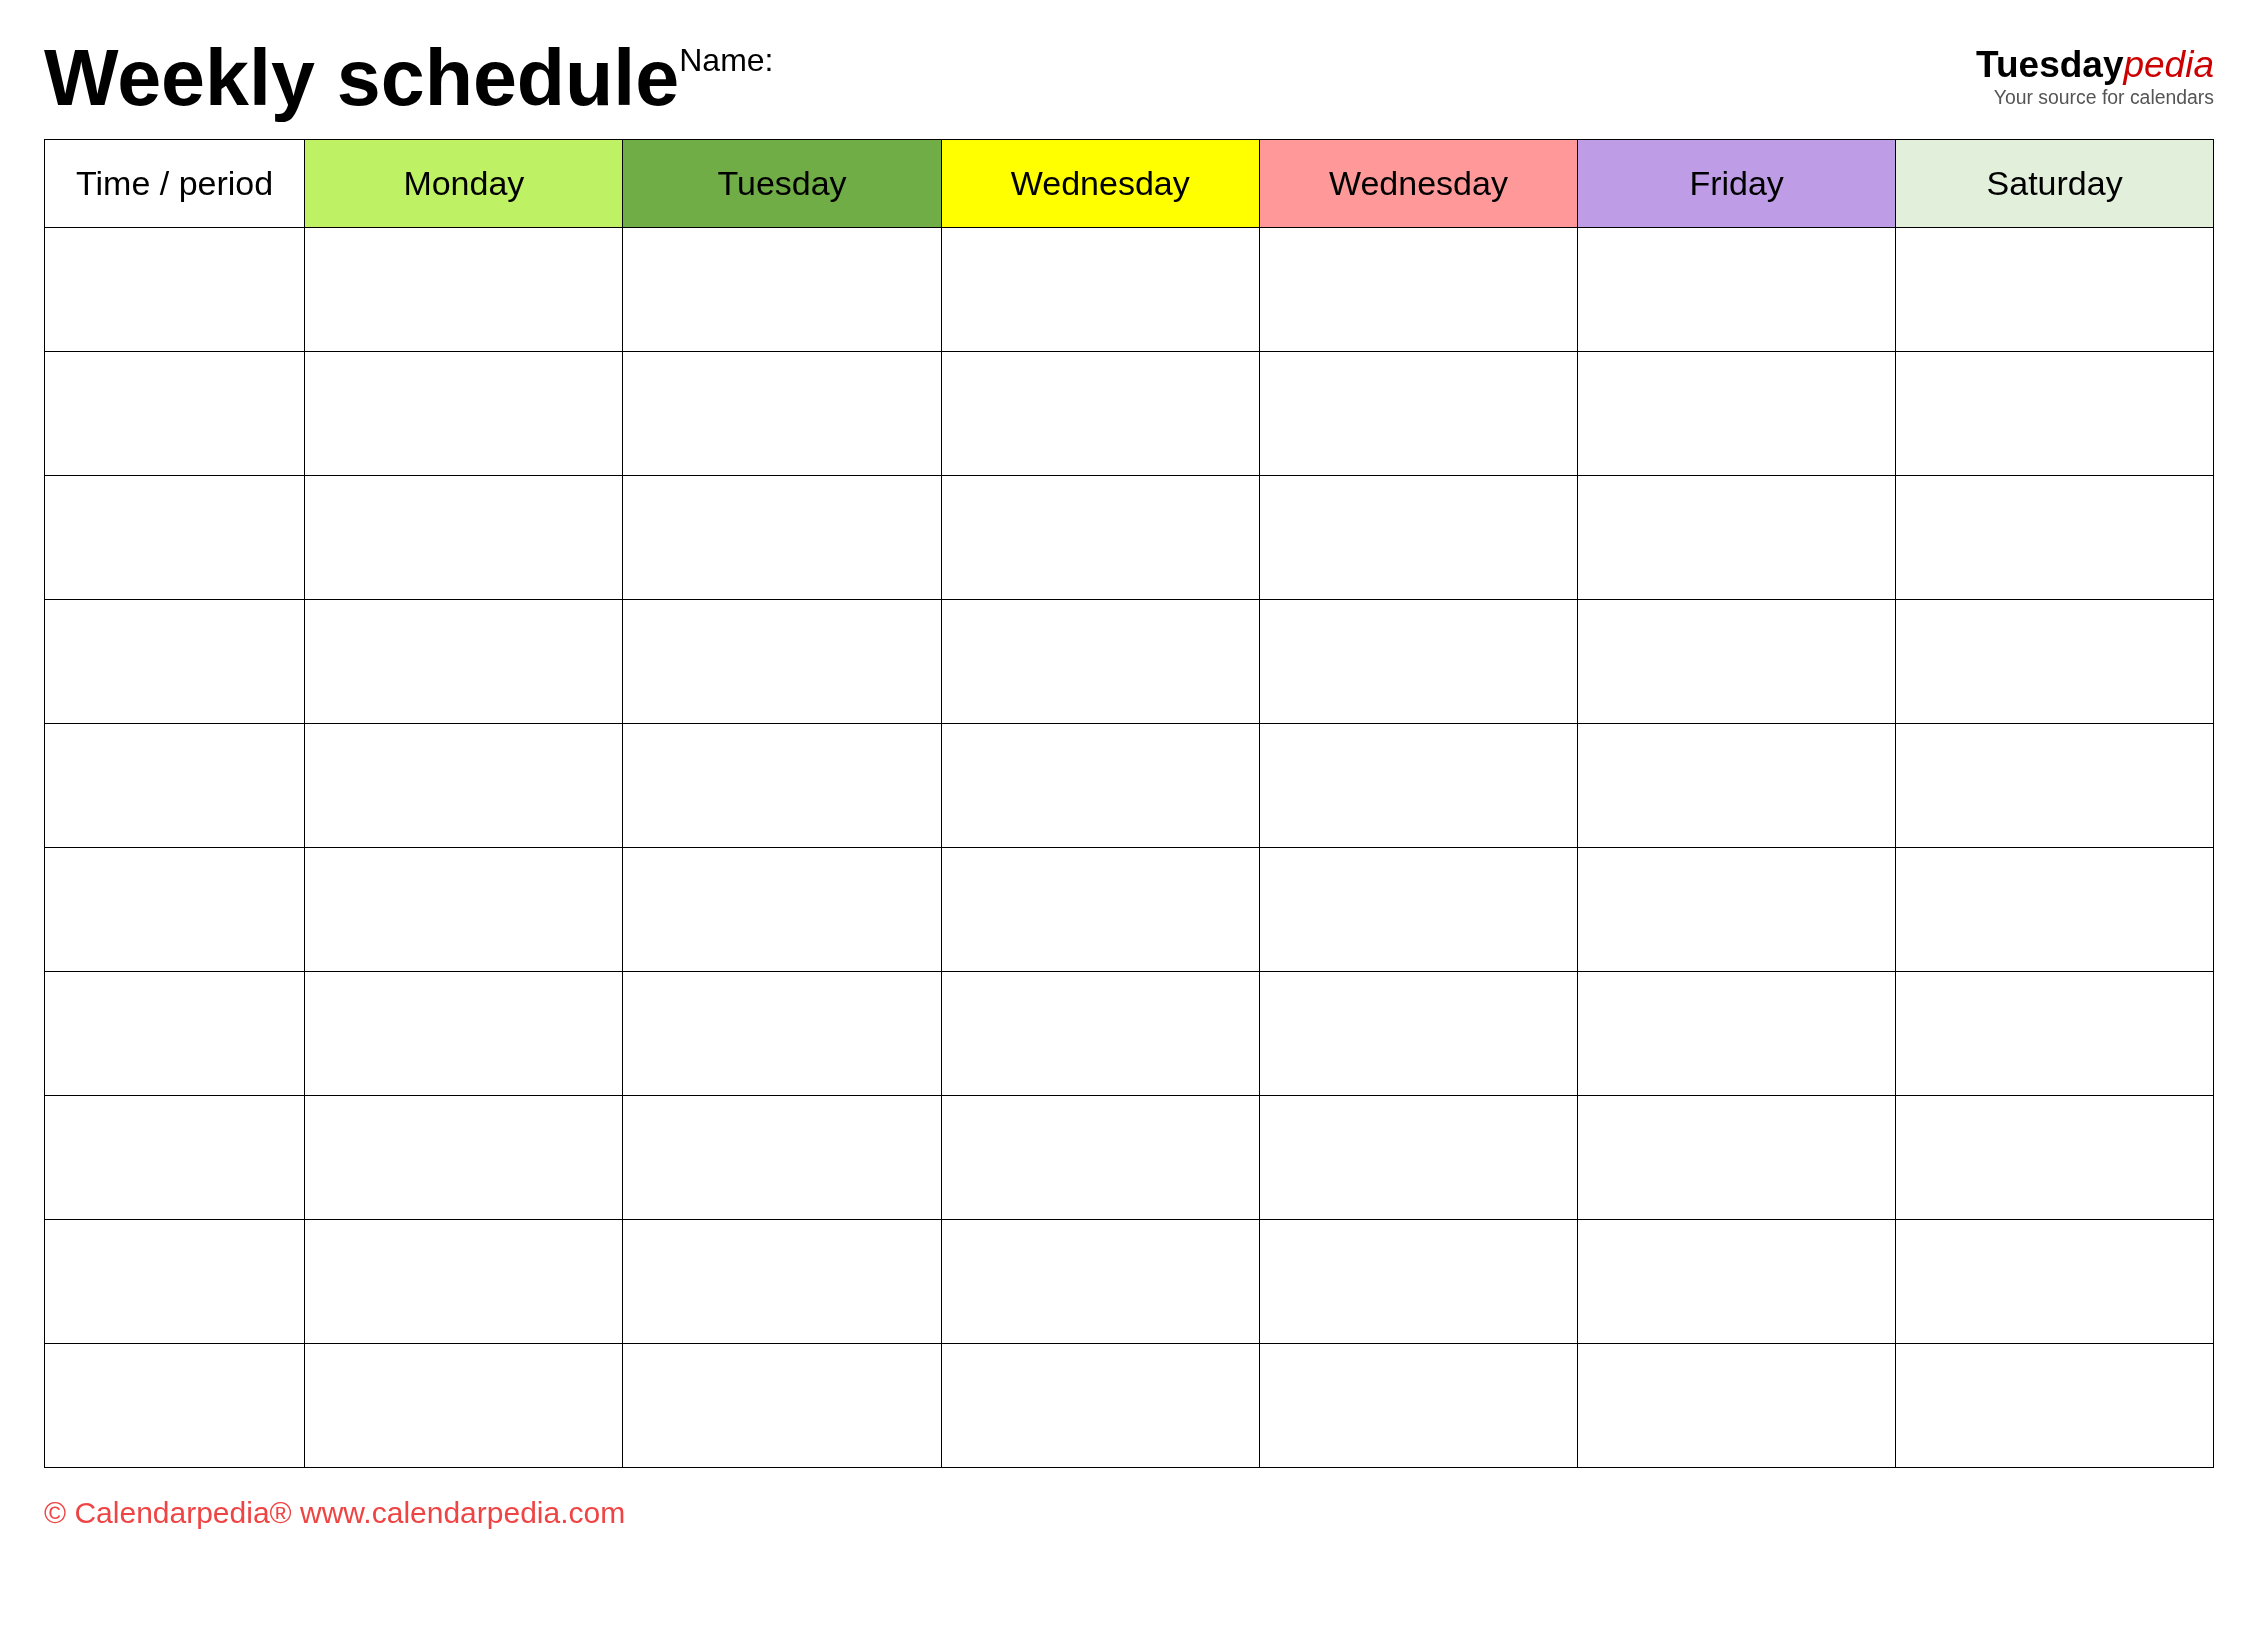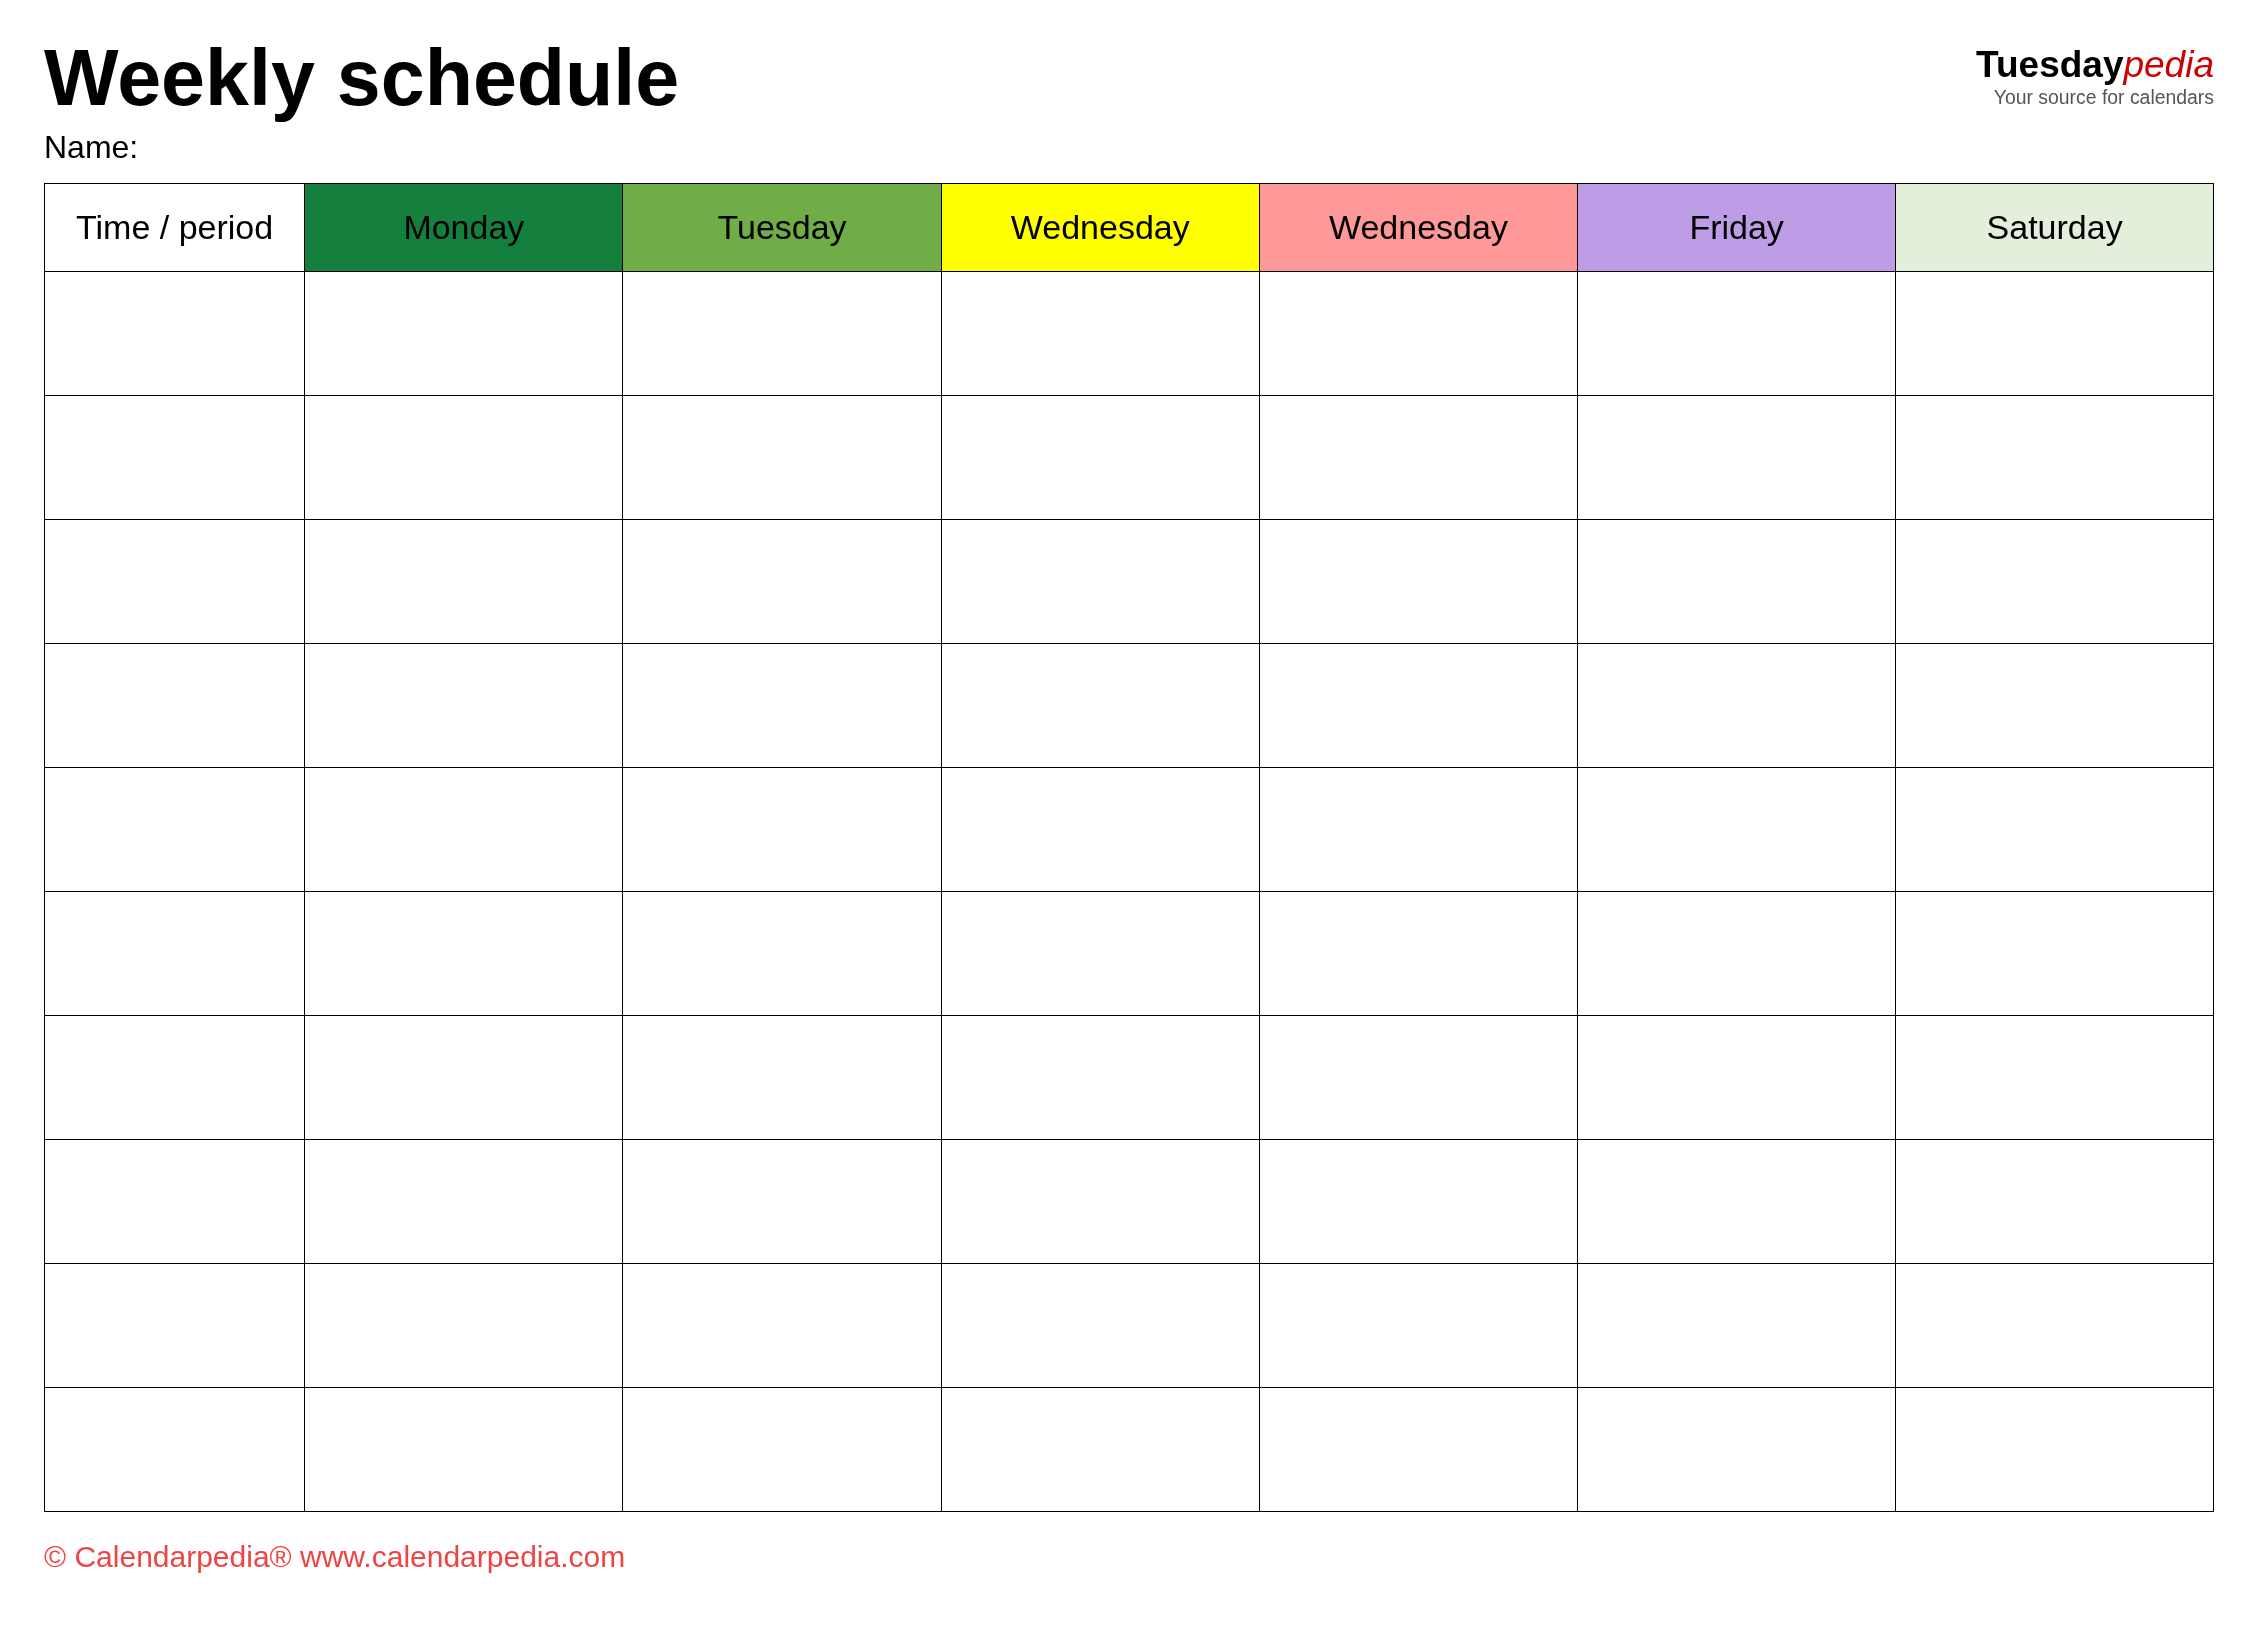--- a/index.html
+++ b/index.html
@@ -19,21 +19,21 @@
 
     .header-area {
       display: flex;
       justify-content: space-between;
       align-items: flex-start;
       margin-bottom: 8.8px;
     }
 
     .title-section {
       display: flex;
-      flex-direction: column;
+      flex-direction: row;
     }
 
     .page-title {
       font-size: 79px;
       font-weight: bold;
       color: #000000;
       line-height: 1.1;
     }
 
     .name-label {
@@ -101,21 +101,21 @@
     .col-day {
       width: 14.67%;
     }
 
     .th-time {
       background-color: #ffffff;
       font-size: 32px;
     }
 
     .th-monday {
-      background-color: #15803d;
+      background-color: #bef264;
       color: #000000;
     }
 
     .th-tuesday {
       background-color: #70ad47;
       color: #000000;
       margin-top: 48px;
     }
 
     .th-wednesday {

